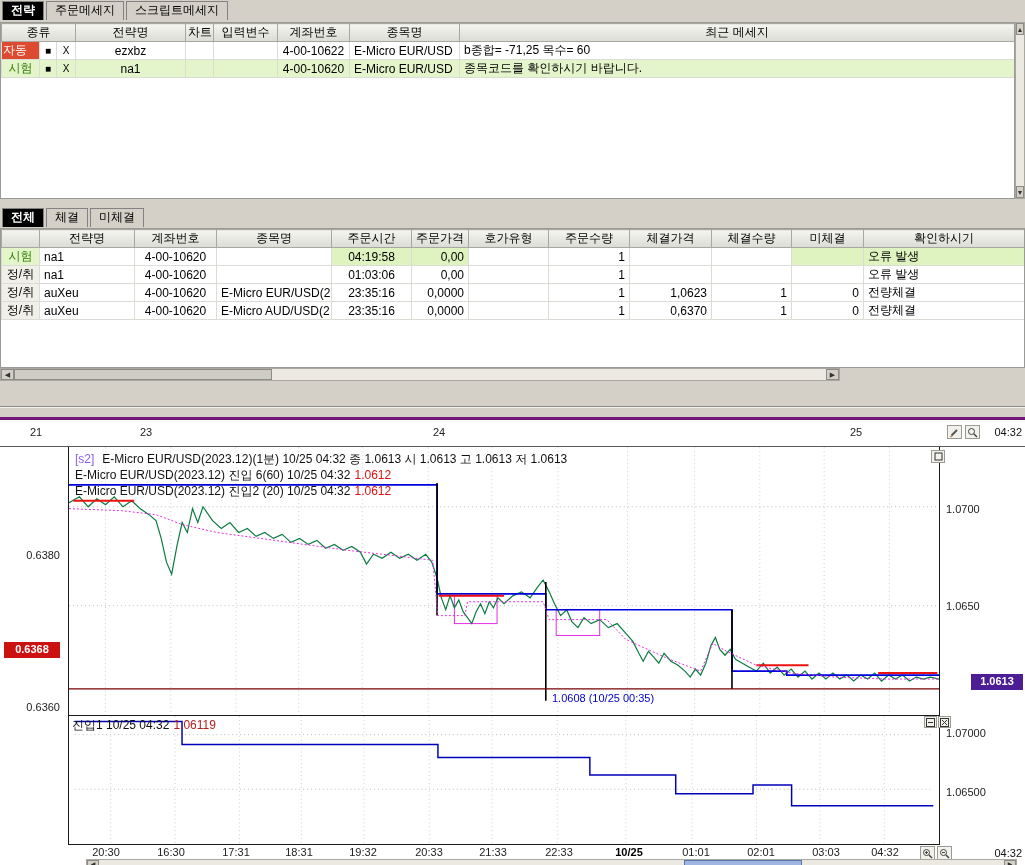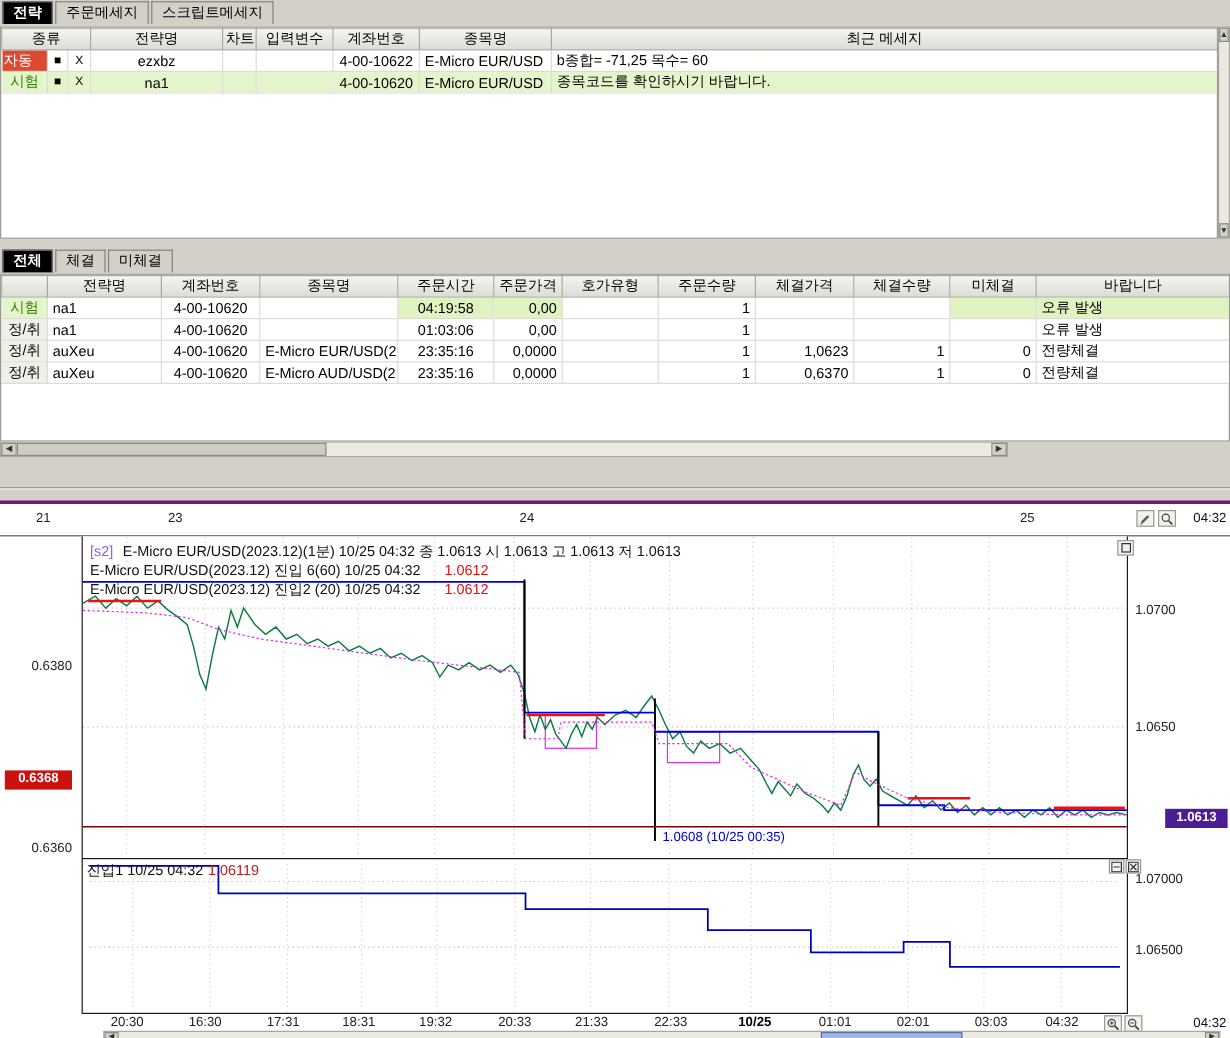--- a/index.html
+++ b/index.html
@@ -34,21 +34,21 @@
 #chart-panel{position:absolute;top:417px;left:0;width:1025px;height:448px;background:#fff;border-top:3px solid #701a75}
 #overview{position:absolute;top:0;left:0;width:100%;height:27px;background:#fff;border-bottom:1px solid #5a5a5a}
 .ov-label{position:absolute;top:6px;font-size:11px;color:#222}
 .ov-time{position:absolute;top:6px;right:3px;font-size:11px;color:#111}
 .axlab{position:absolute;font-size:11px;color:#222;line-height:13px}
 .badge{position:absolute;color:#fff;font-size:11px;line-height:15px;height:16px;text-align:center;font-weight:bold}
 .badge.red{background:#cc1111}
 .badge.blue{background:#4c1d95}
 .ctitle{position:absolute;left:75px;font-size:12px;white-space:nowrap;color:#111}
 .ctitle .tag{color:#8b5cf6;margin-right:8px}
-.redval{color:#dd1111;margin-left:20px}
+.redval{color:#dd1111;margin-left:4px}
 .blueval{color:#b91c1c;margin-left:4px}
 .annot{position:absolute;font-size:11px;color:#0000cc;white-space:nowrap}
 .ta-label{position:absolute;top:1px;width:34px;text-align:center;font-size:11px;color:#222}
 .ta-label.bold{font-weight:bold;color:#000}
 #time-axis{position:absolute;top:425px;left:0;width:100%;height:14px;background:#fff}
 .icon-btn{position:absolute;width:15px;height:14px;border:1px solid #9a9a94;background:#f2f1ec;display:flex;align-items:center;justify-content:center;cursor:default}
 svg.plot{position:absolute;background:#fff}
 #main-svg{border-left:1px solid #1a1a1a;border-right:1px solid #1a1a1a}
 #sub-svg{border:1px solid #1a1a1a}
 .subheader{position:absolute;font-size:12px;color:#111;white-space:nowrap}
@@ -148,21 +148,21 @@
         <th>전략명</th>
         <th>계좌번호</th>
         <th>종목명</th>
         <th>주문시간</th>
         <th>주문가격</th>
         <th>호가유형</th>
         <th>주문수량</th>
         <th>체결가격</th>
         <th>체결수량</th>
         <th>미체결</th>
-        <th>바랍니다</th>
+        <th>확인하시기</th>
       </tr>
     </thead>
     <tbody>
       <tr>
         <td class="rowlabel test">시험</td>
         <td class="l">na1</td>
         <td class="c">4-00-10620</td>
         <td class="l"></td>
         <td class="c gcell">04:19:58</td>
         <td class="r gcell">0,00</td>

